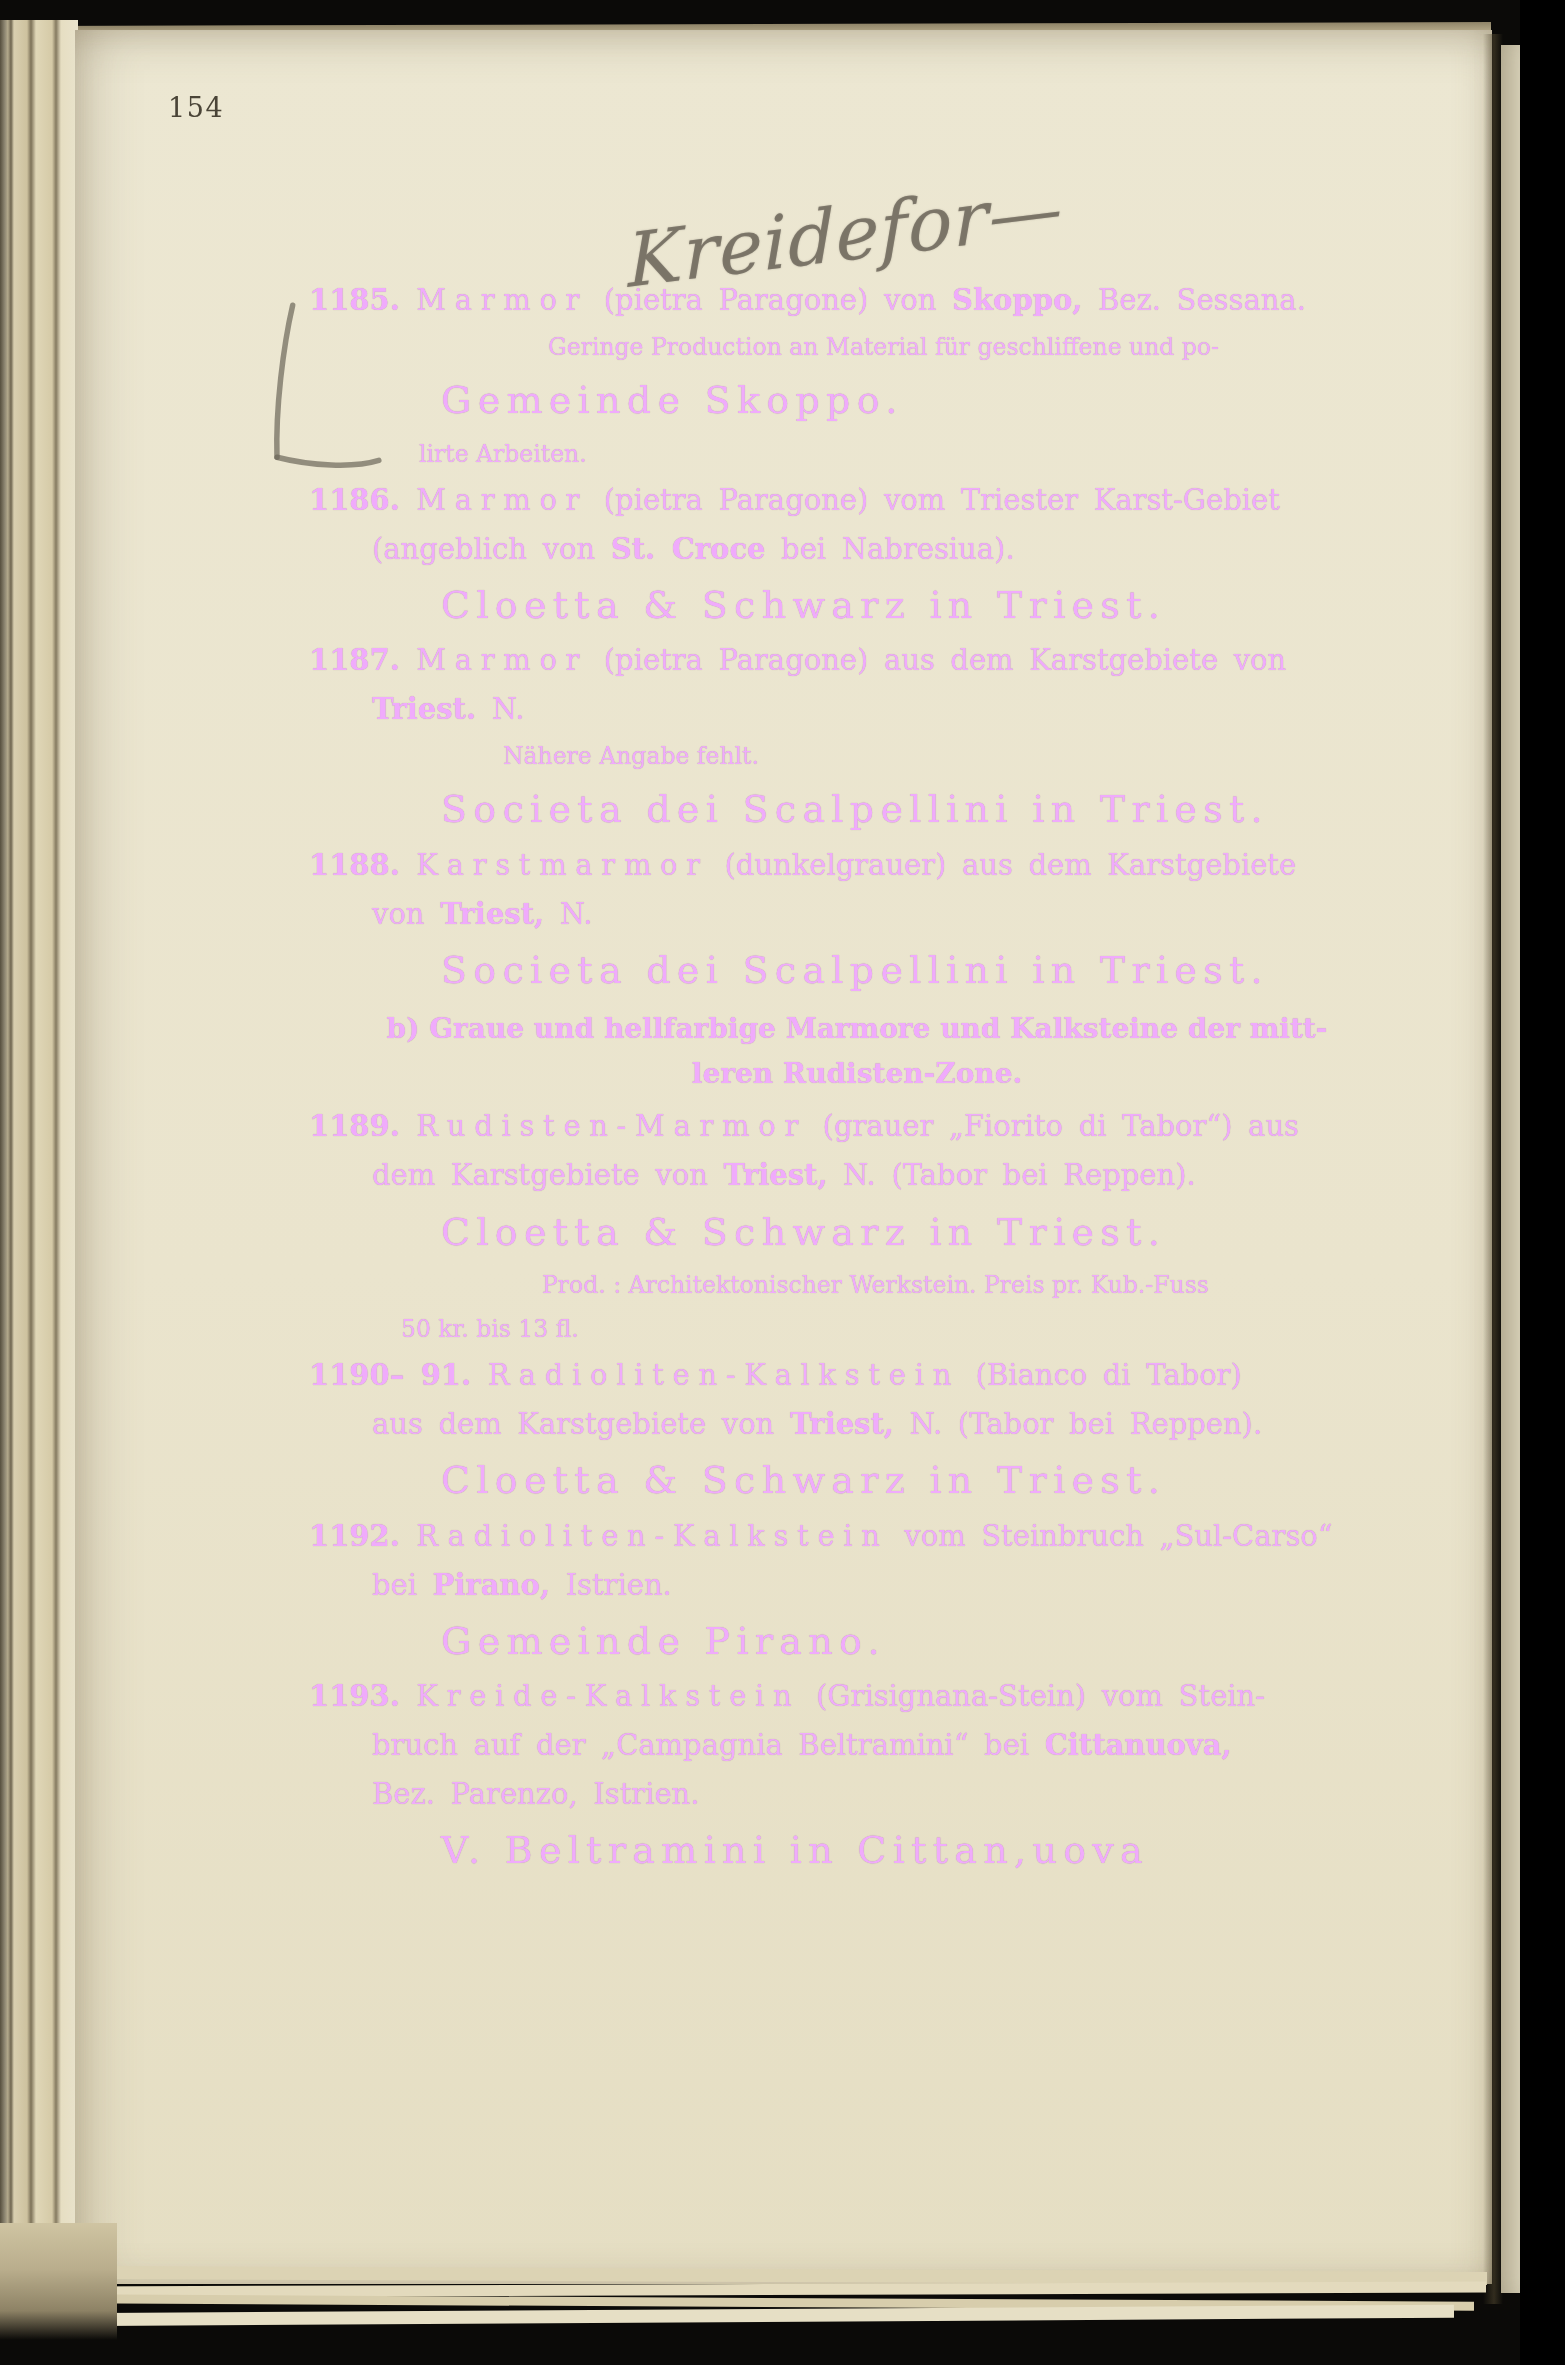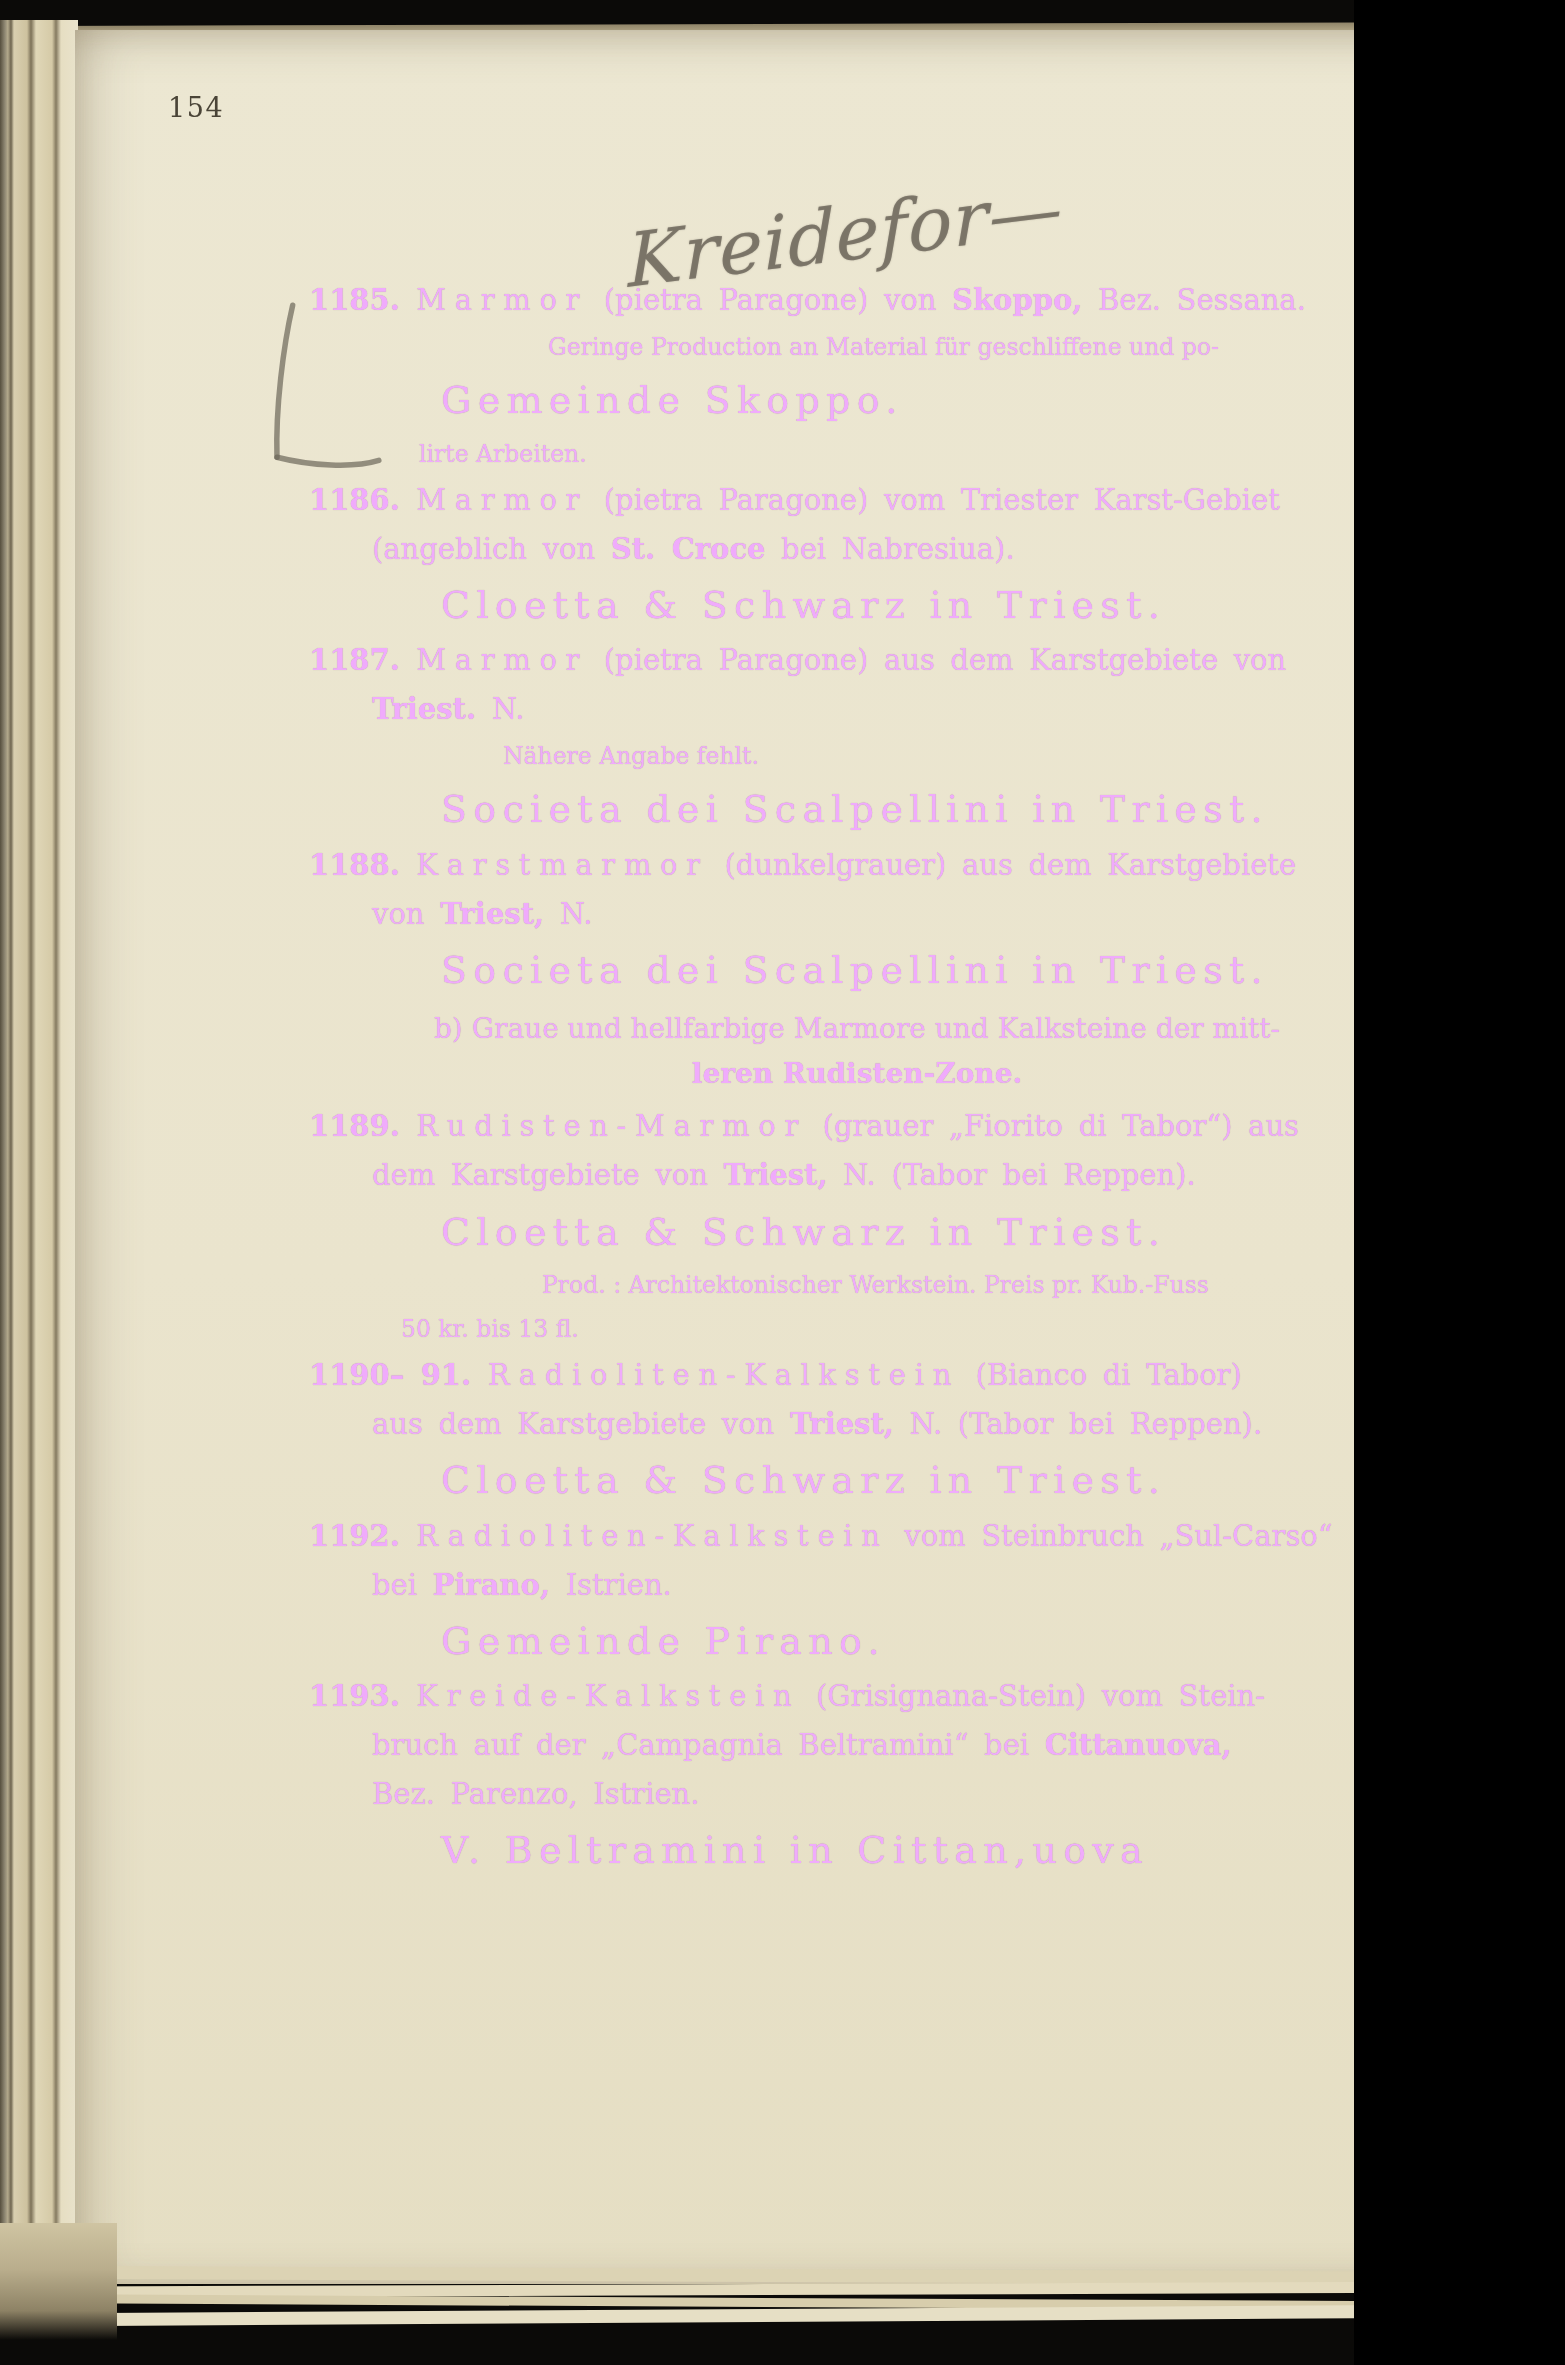--- a/index.html
+++ b/index.html
@@ -1,17 +1,17 @@
 <!DOCTYPE html>
 <html style="font-size:12.5px"><head>
 <meta charset="utf-8">
 <style>
   html,body{margin:0;padding:0;background:#000;}
   .photo{
-    position:relative;width:1354px;height:2366px;overflow:hidden;
+    position:relative;width:1520px;height:2366px;overflow:hidden;
     background:#0b0a08;
     font-family:"DejaVu Serif","Liberation Serif",serif;
   }
   
   .binding{
     position:absolute;left:0;top:20.4px;width:78px;height:2309px;
     background:linear-gradient(90deg,
       #564f3e 0px,#8d8672 4.7px,#b3a98c 7.8px,#6e6550 11px,
       #d9cfb0 14px,#cec29f 27px,#7c7158 31px,
       #e0d7b8 36px,#d5caa7 52px,#857a60 56px,
@@ -72,21 +72,21 @@
   }
   .line{white-space:nowrap;}
   .l-entry {font-size:29px;line-height:49px;word-spacing:.22em;}
   .l-cont  {font-size:29px;line-height:49px;word-spacing:.22em;margin-left:63px;}
   .l-exh   {font-size:38px;line-height:50px;letter-spacing:6.3px;margin:6.3px 0 6.3px 132px;}
   .l-note-a{font-size:23.5px;line-height:44px;margin-left:239px;}
   .l-note-b{font-size:23.5px;line-height:44px;margin-left:110px;}
   .l-note-c{font-size:23.5px;line-height:44px;margin-left:194px;}
   .l-note-d{font-size:23.5px;line-height:44px;margin-left:233px;}
   .l-note-e{font-size:23.5px;line-height:44px;margin-left:92px;}
-  .l-sec   {font-size:28px;line-height:45px;font-weight:normal;text-align:center;margin-top:11px;white-space:normal;}
+  .l-sec   {font-size:28px;line-height:45px;font-weight:bold;text-align:center;margin-top:11px;white-space:normal;}
   .l-sec2  {font-size:28px;line-height:45px;font-weight:bold;text-align:center;margin-bottom:6.3px;}
   .seg-b{font-weight:bold;}
   .seg-sp{letter-spacing:.30em;}
 </style>
 </head>
 <body>
 
 <div class="photo">
 
   <div class="top-edge"></div>

